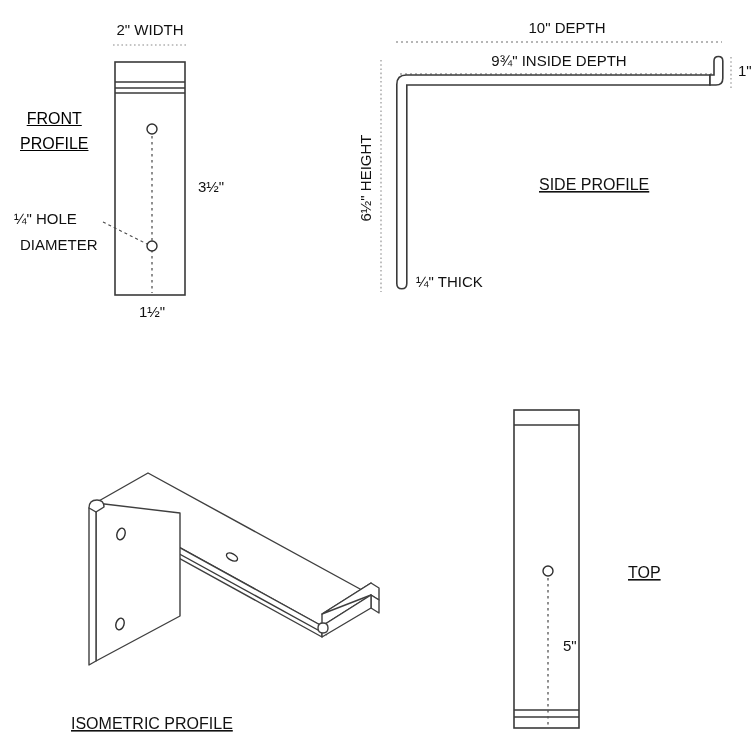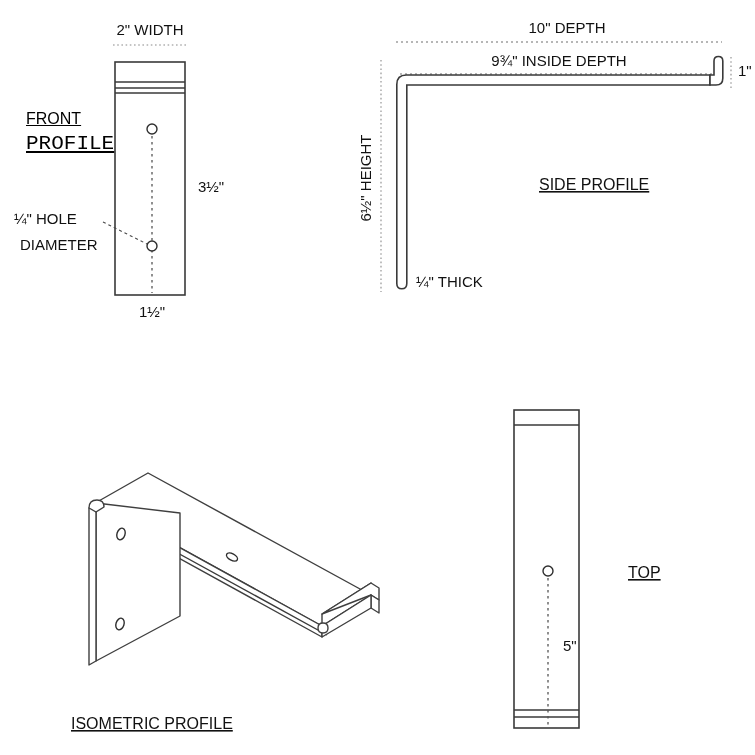--- a/index.html
+++ b/index.html
@@ -273,17 +273,17 @@
     <circle class="hole" cx="548" cy="571" r="5"></circle>
     <line class="centerline" x1="548" y1="578" x2="548" y2="727"></line>
 
     <text class="lbl" x="563" y="651">5"</text>
 
     <text class="lbl-title" x="628" y="578">TOP</text>
   </g>
 
 </svg>
 
-<div style="position:absolute; left:26px; top:106px; line-height:25px;">
+<div style="position:absolute; left:20px; top:106px; line-height:25px;text-align:center;">
   <div style="font-size:16px; text-decoration:underline;">FRONT</div>
-  <div style="font-size:21px; text-decoration:underline;font-family:Liberation Mono, monospace;">PROFILE</div>
+  <div style="font-size:16px; text-decoration:underline;">PROFILE</div>
 </div>
 </div>
 
 </body></html>

